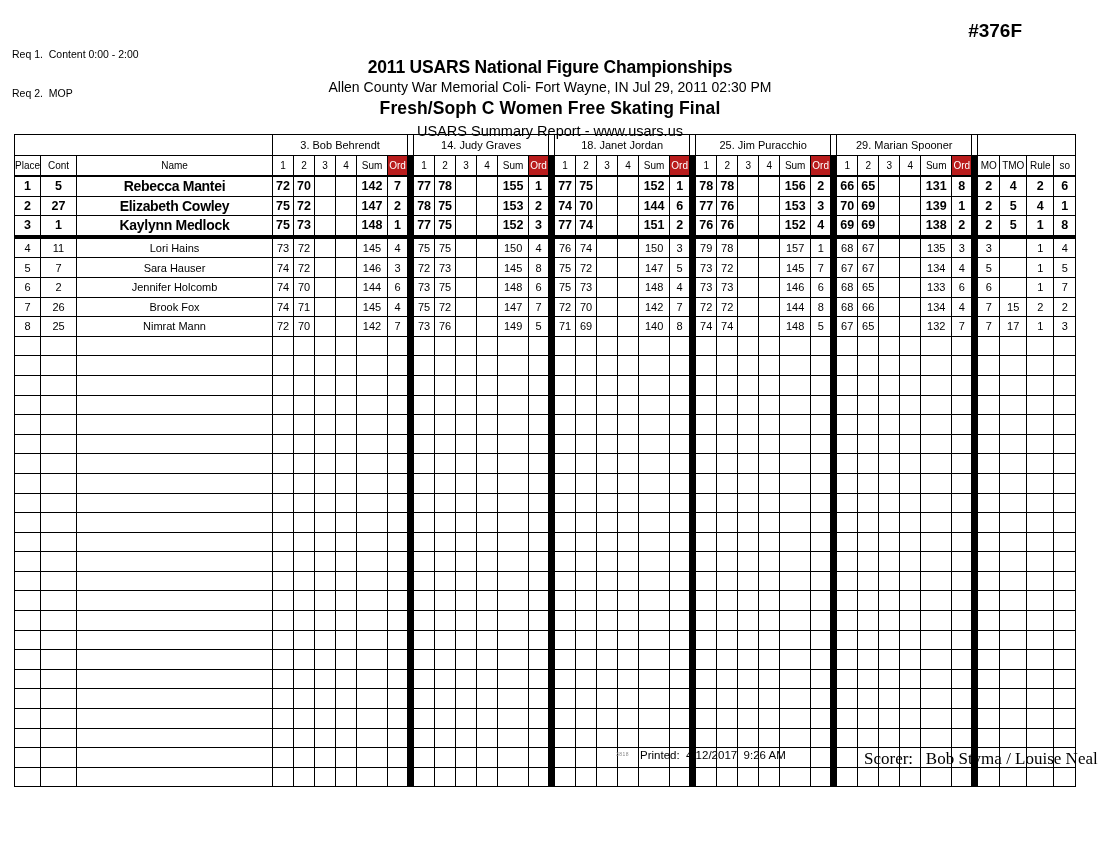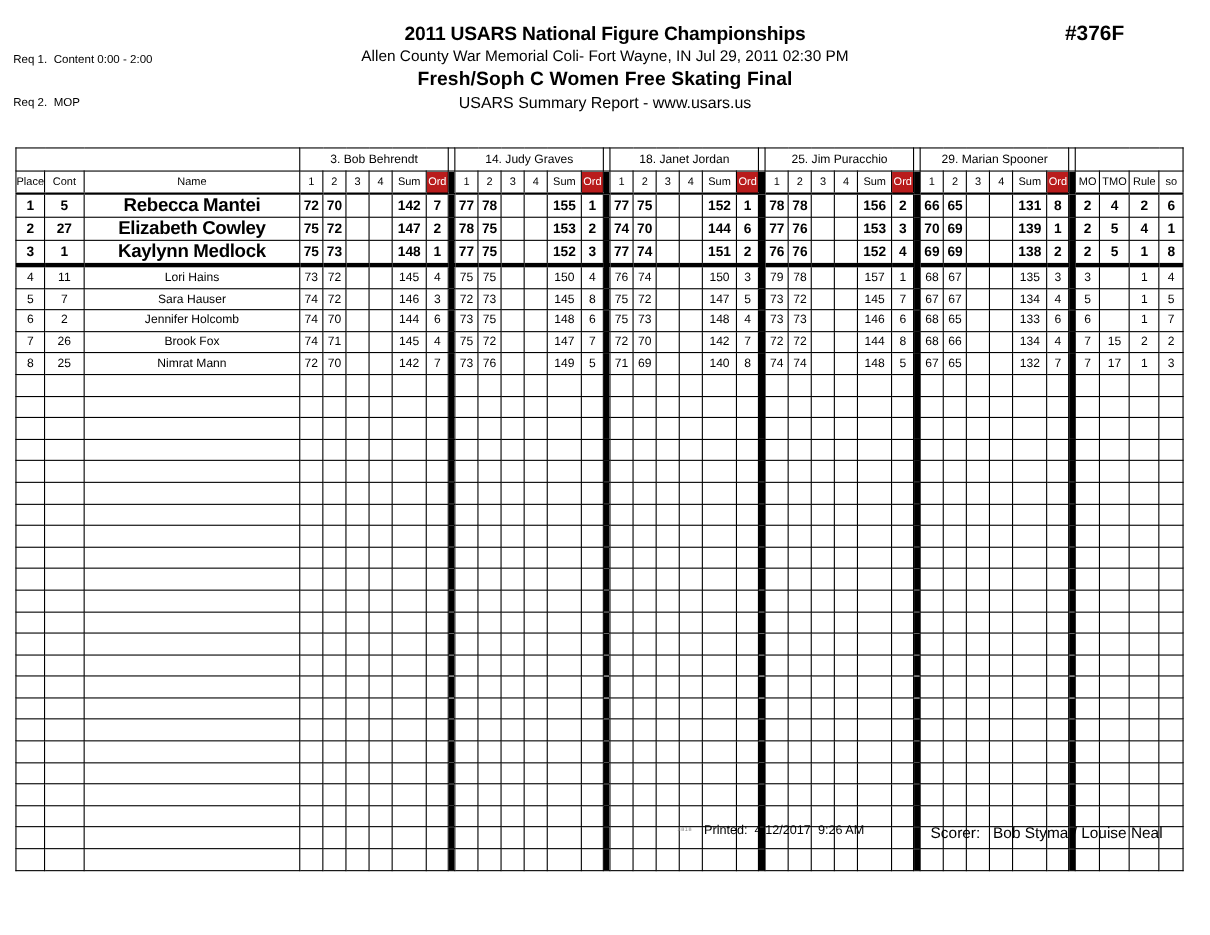--- a/index.html
+++ b/index.html
@@ -32,20 +32,21 @@
     left: 0;
     top: 20px;
     width: 1100px;
     text-align: center;
   }
   #comp-title {
     font-size: 17.5px;
     font-weight: bold;
     letter-spacing: -0.2px;
     line-height: 21px;
+    margin-top: 37px;
   }
   #venue-line {
     font-size: 14px;
     line-height: 19px;
     font-weight: normal;
   }
   #event-title {
     font-size: 17.5px;
     font-weight: bold;
     line-height: 23px;
@@ -114,45 +115,46 @@
     border-left: 1px solid #000;
     border-right: 1px solid #000;
     padding: 0;
   }
 
   
   tr.data td { height: 18.6px; font-size: 11px; }
   td.name { text-align: left; padding-left: 5px; }
   td.score { text-align: center; }
   tr.medal td { font-weight: bold; font-size: 12.5px; }
-  tr.medal td.name { font-size: 17px; letter-spacing: -0.3px; }
+  tr.medal td.name { font-size: 14px; letter-spacing: -0.3px; }
   tr.last-medal td { border-bottom: 4px solid #000; }
   tr.headline td { border-bottom: 2px solid #000; }
   tr.empty td { height: 18.6px; }
   #tiny-code {
     position: absolute;
     left: 616px;
     top: 751px;
     font-size: 5px;
     color: #888;
     letter-spacing: 0.5px;
   }
   #printed {
     position: absolute;
     left: 640px;
     top: 749px;
     font-size: 11.5px;
     white-space: pre;
   }
   #scorer {
     position: absolute;
-    left: 846px;
+    left: 864px;
     top: 749px;
-    font-size: 14px;
+    font-size: 17px;
     white-space: pre;
+    font-family: Liberation Serif, serif;
   }
 </style>
 </head>
 <body>
 
 <div id="req-block">
   <div class="req-line">Req 1.  Content 0:00 - 2:00</div>
   <div class="req-line">Req 2.  MOP</div>
 </div>
 

